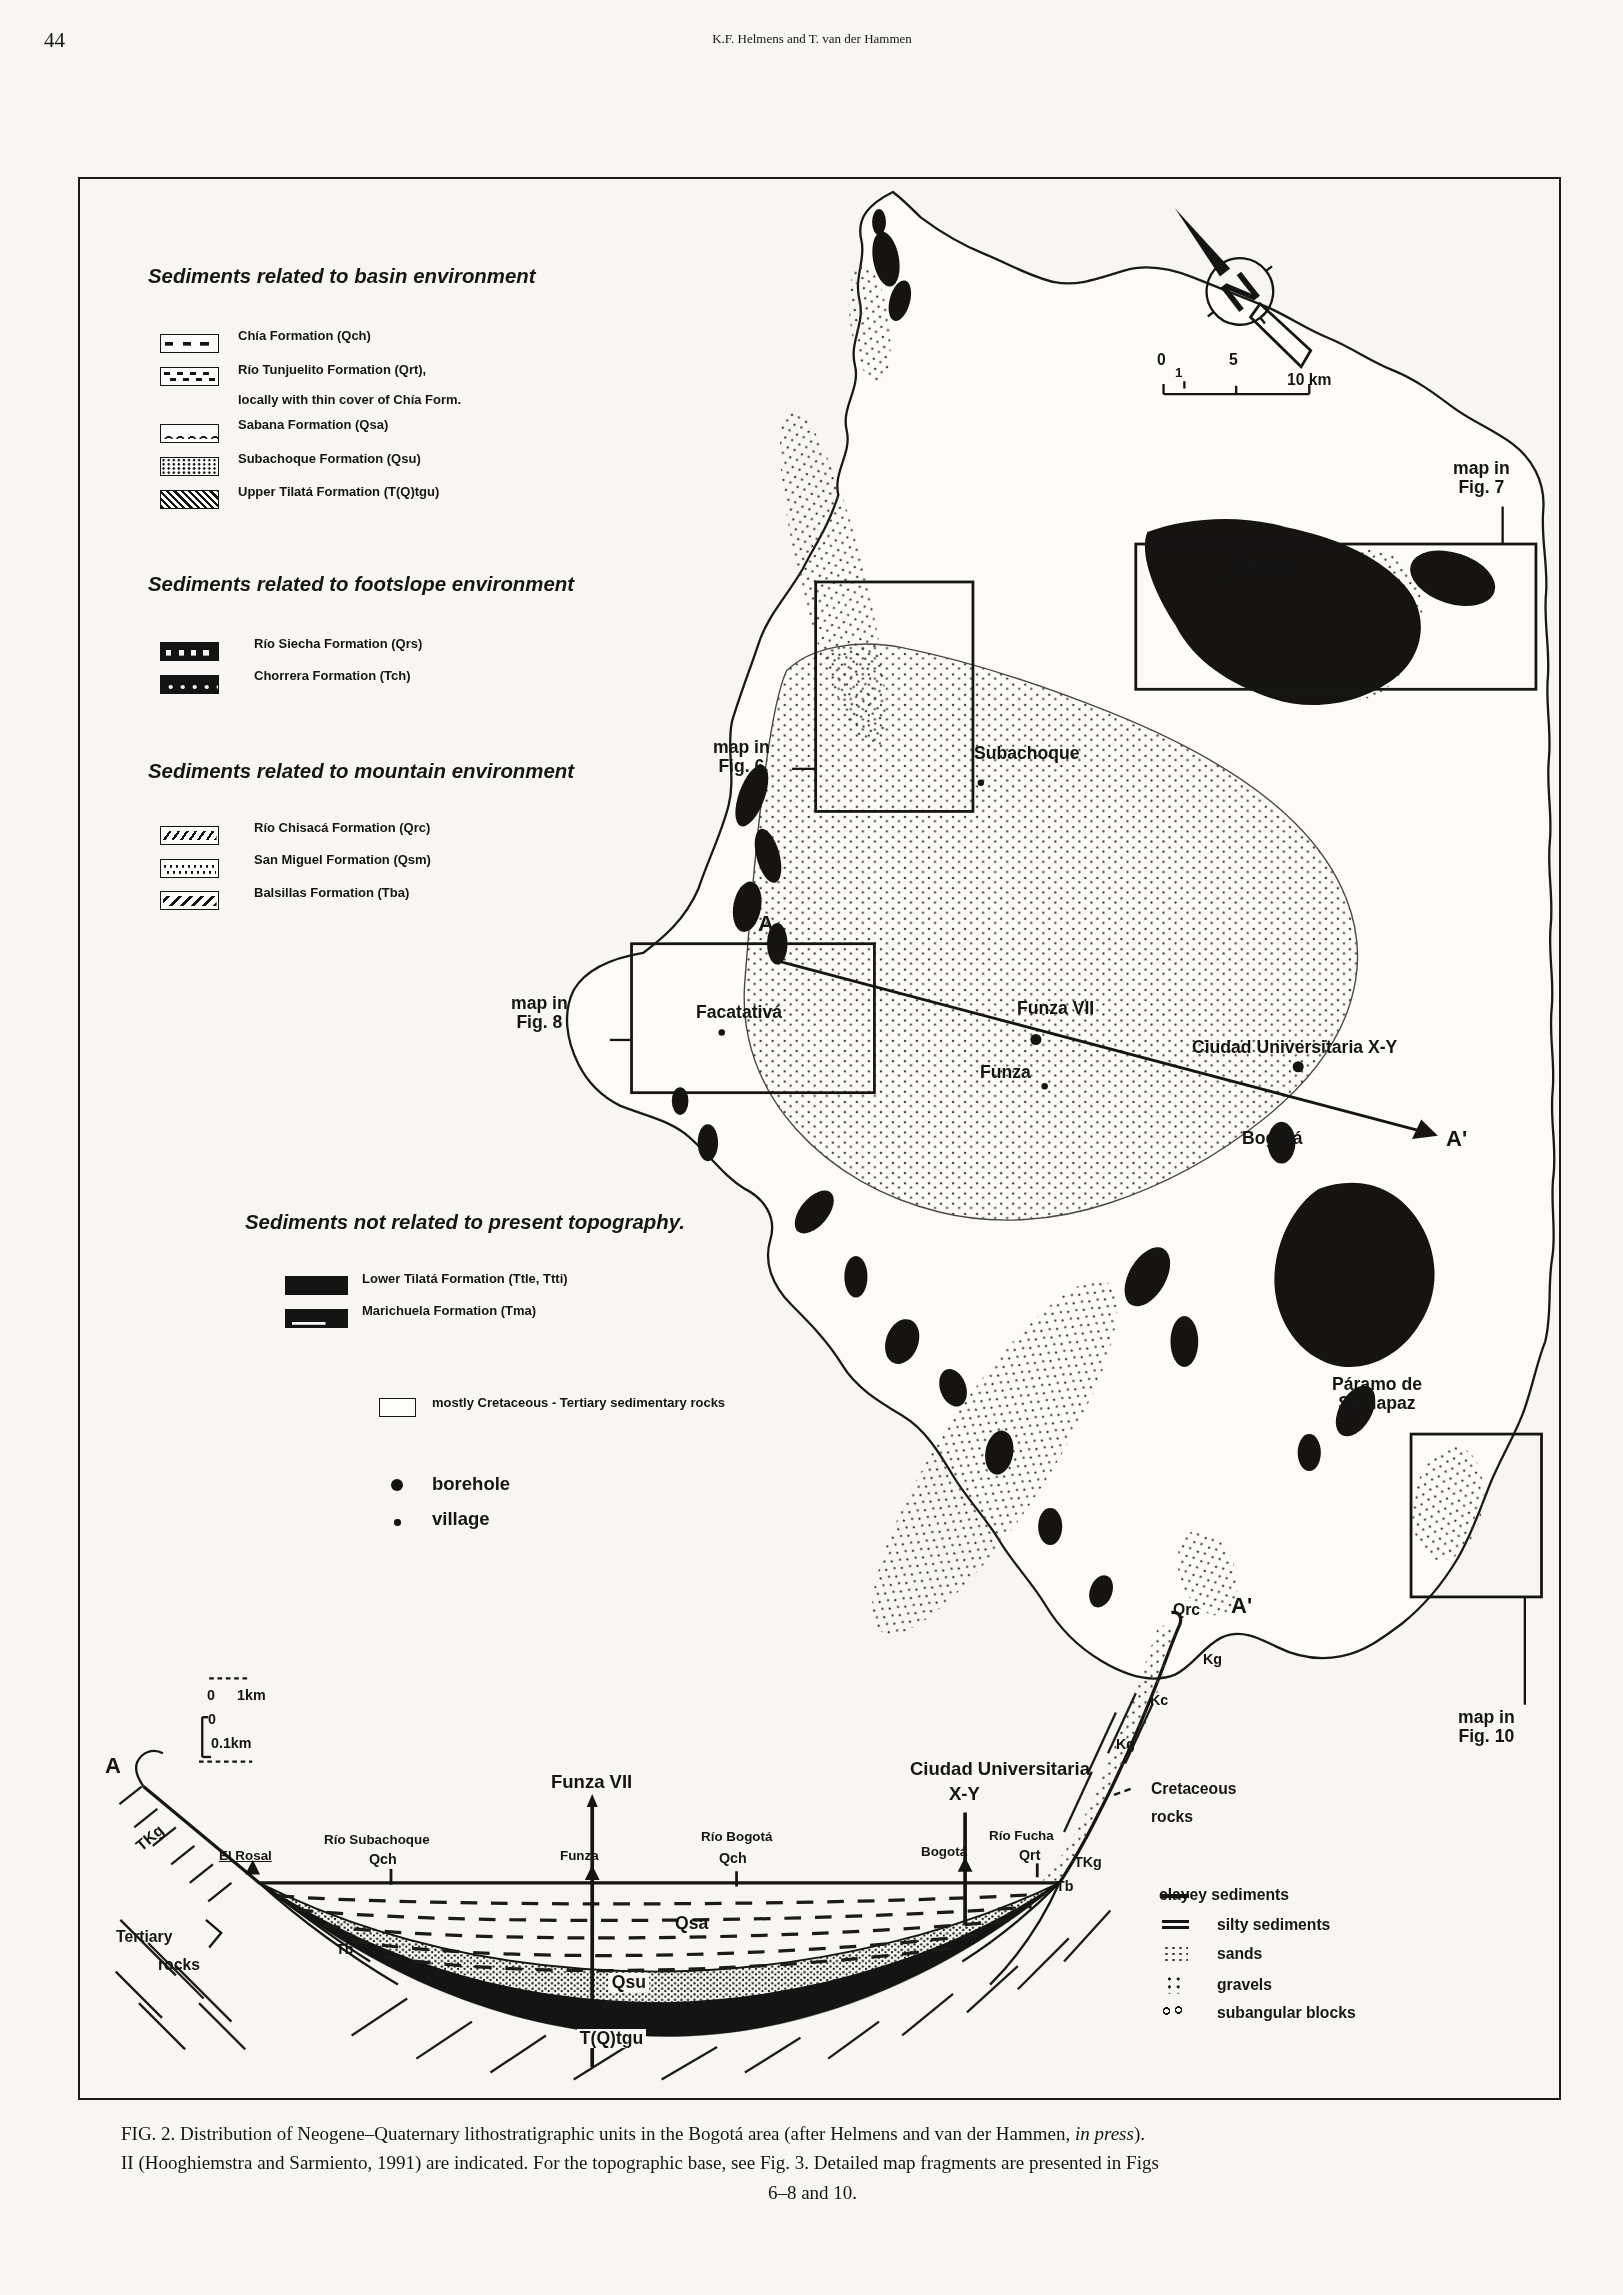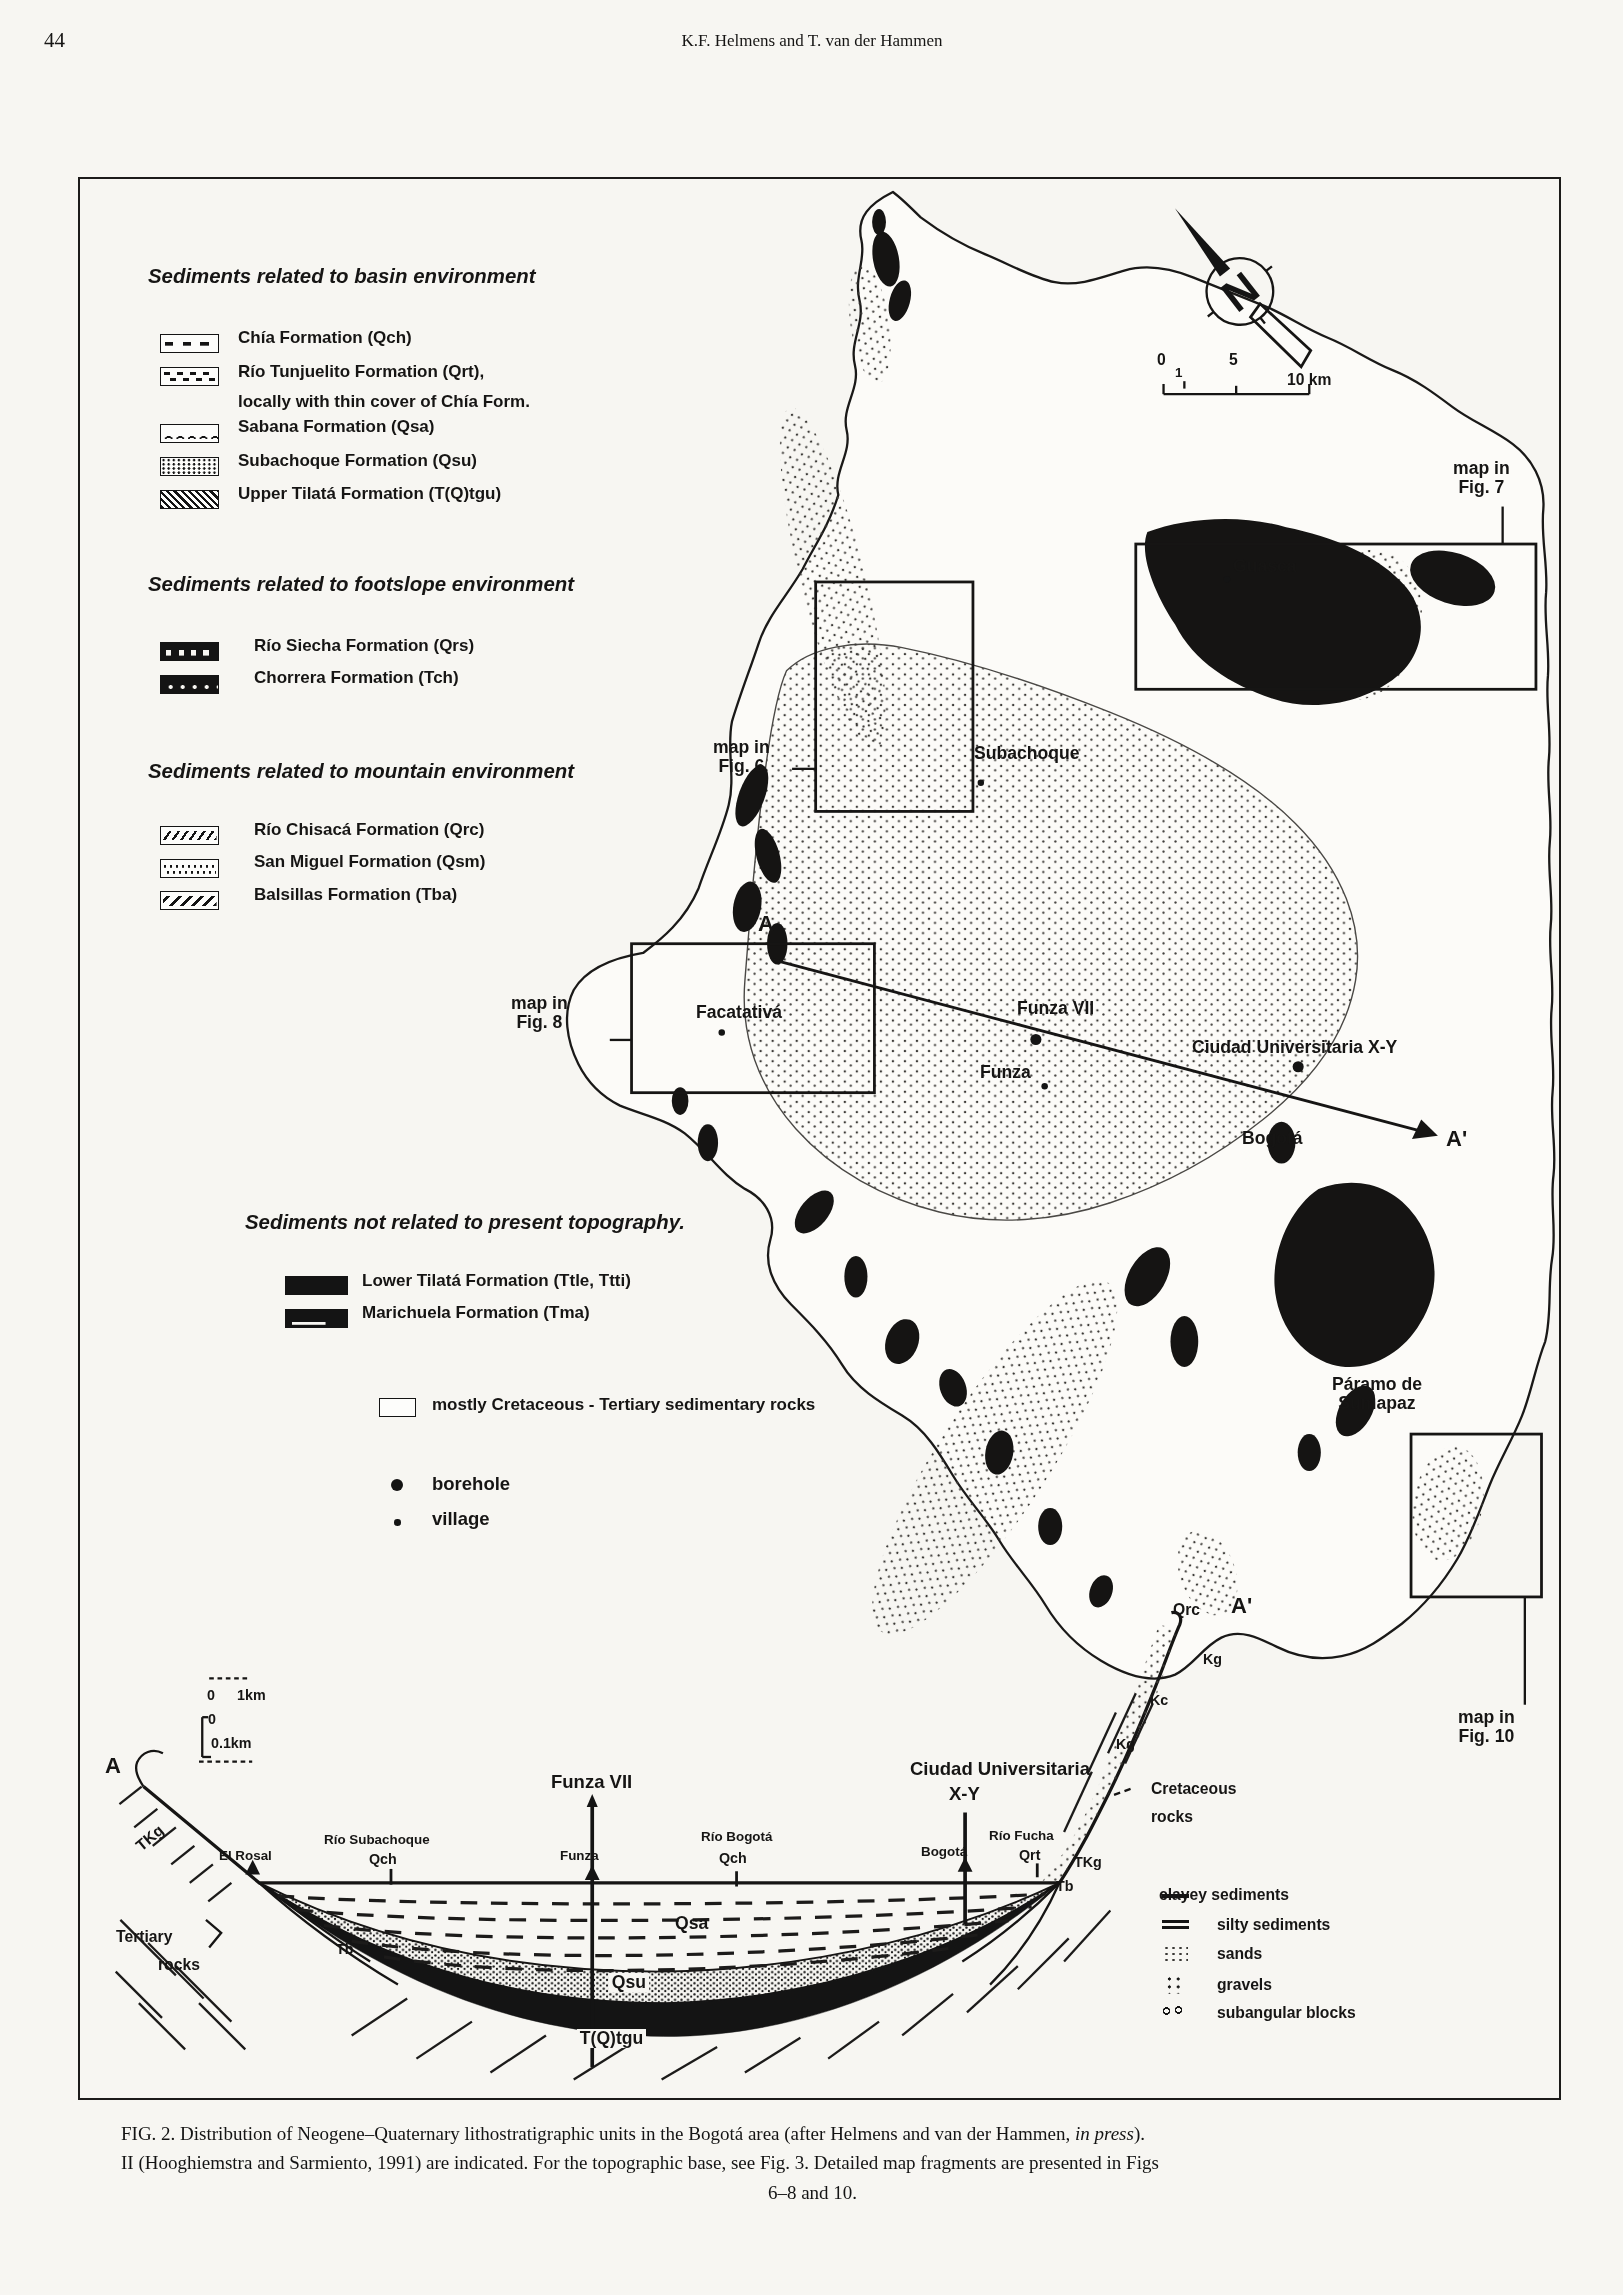--- a/index.html
+++ b/index.html
@@ -3,21 +3,21 @@
 <meta charset="utf-8">
 <style>
   html,body{margin:0;padding:0;}
   body{width:1623px;height:2295px;position:relative;background:#f7f6f2;overflow:hidden;
        font-family:"Liberation Sans",sans-serif;color:#151413;}
   .abs{position:absolute;}
   .lbl{position:absolute;font-family:"Liberation Sans",sans-serif;font-weight:700;color:#161514;white-space:nowrap;line-height:1.08;}
   .ser{font-family:"Liberation Serif",serif;font-weight:400;}
   .it{font-style:italic;}
   .ctr{text-align:center;}.s29{font-size:13.4px}.s31{font-size:14.3px}.s34{font-size:15.7px}
-  .s38{font-size:17.6px}.s40{font-size:18.5px}.s42{font-size:17px}.s44{font-size:20.4px}
+  .s38{font-size:17.6px}.s40{font-size:18.5px}.s42{font-size:13px}.s44{font-size:20.4px}
   .s46{font-size:21px}.s48{font-size:22px}
   .w4{font-weight:400}.w6{font-weight:600}
   #fig-frame{position:absolute;left:78px;top:177px;width:1479px;height:1919px;
              border:2.3px solid #1c1b1a;background:transparent;}
   svg{position:absolute;left:0;top:0;}
   
   .sw{position:absolute;width:59px;height:19.4px;border:1.9px solid #141414;background-color:#fdfdfb;box-sizing:border-box;background-repeat:no-repeat;}
   .sw-chia{background-image:repeating-linear-gradient(90deg,#141414 0 8.3px,transparent 8.3px 17.6px);background-size:92% 3.7px;background-position:3.7px 7.4px;}
   .sw-tunjuelito{background-image:repeating-linear-gradient(90deg,#141414 0 6px,transparent 6px 13px),repeating-linear-gradient(90deg,transparent 0 6.5px,#141414 6.5px 12.5px,transparent 12.5px 13px);background-size:92% 3.2px,92% 3.2px;background-position:2.8px 4.2px,2.8px 9.7px;}
   .sw-sabana{background-image:radial-gradient(circle at 50% 125%,transparent 3.2px,#141414 3.5px 4.9px,transparent 5.1px);background-size:11.6px 8.8px;background-position:1.9px 4.6px;background-repeat:repeat-x;}
@@ -339,21 +339,21 @@
   <div>Sumapaz</div>
 </div>
 
 <div class="lbl s31" style="left:207px;top:1688px;">0</div>
 <div class="lbl s31" style="left:237px;top:1688px;">1km</div>
 <div class="lbl s31" style="left:208px;top:1712px;">0</div>
 <div class="lbl s31" style="left:211px;top:1736px;">0.1km</div>
 
 <div class="lbl s48" style="left:105px;top:1754px;">A</div>
 <div class="lbl s34" style="left:135px;top:1830px;transform:rotate(-40deg);">TKg</div>
-<div class="lbl s29" style="left:219px;top:1849px;">El Rosal</div>
+<div class="lbl s29" style="left:219px;top:1849px;text-decoration:underline;">El Rosal</div>
 <div class="lbl s29" style="left:324px;top:1833px;">Río Subachoque</div>
 <div class="lbl s31" style="left:369px;top:1852px;">Qch</div>
 <div class="lbl s40" style="left:551px;top:1772px;">Funza VII</div>
 <div class="lbl s29" style="left:560px;top:1849px;">Funza</div>
 <div class="lbl s29" style="left:701px;top:1830px;">Río Bogotá</div>
 <div class="lbl s31" style="left:719px;top:1851px;">Qch</div>
 <div class="lbl s40" style="left:910px;top:1759px;">Ciudad Universitaria</div>
 <div class="lbl s40" style="left:949px;top:1784px;">X-Y</div>
 <div class="lbl s29" style="left:921px;top:1845px;">Bogotá</div>
 <div class="lbl s29" style="left:989px;top:1829px;">Río Fucha</div>

